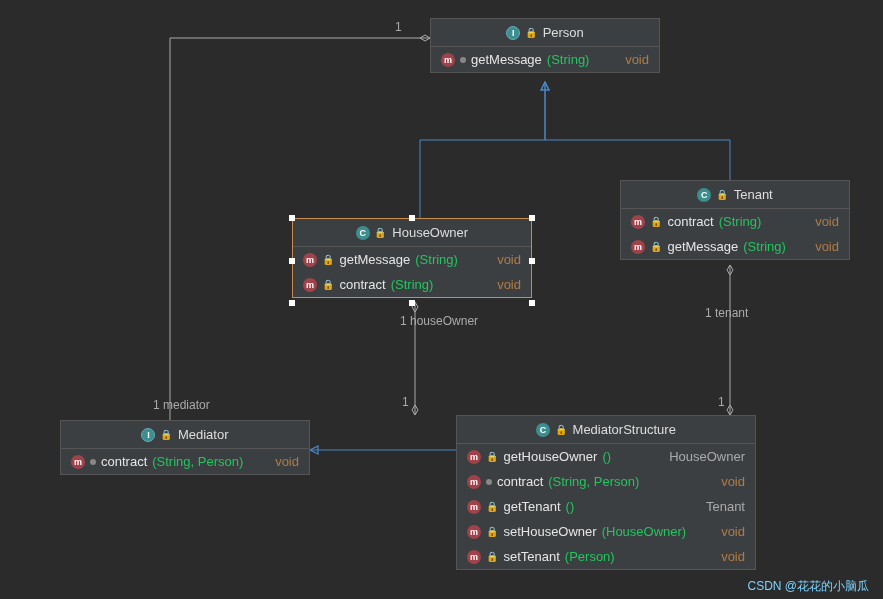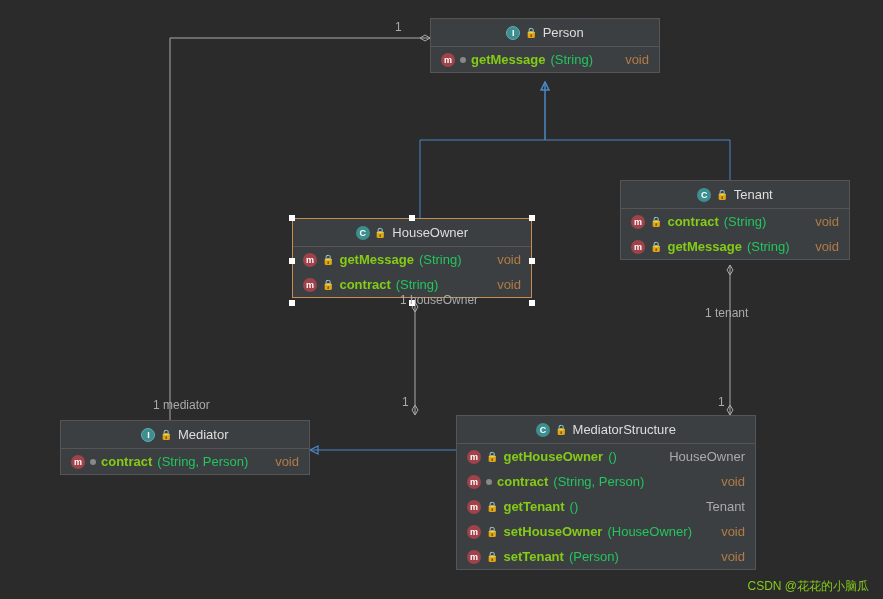--- a/index.html
+++ b/index.html
@@ -27,34 +27,34 @@
     padding: 6px 8px;
     border-bottom: 1px solid #555;
     color: #ddd;
   }
   .row {
     display: flex;
     align-items: center;
     gap: 5px;
     padding: 5px 10px;
   }
-  .mname { color: #84cc16; font-weight: bold; }
+  .mname { color: #e5e5e5; }
   .params { color: #22c55e; }
   .ret { color: #b27b45; margin-left: auto; padding-left: 12px; text-align: right; }
   .ret.ty { color: #aaa; }
   .ic { width: 14px; height: 14px; border-radius: 50%; display: flex; align-items: center; justify-content: center; font-size: 9px; font-weight: bold; }
   .ic-c { background: #3d8f8f; color: #fff; }
   .ic-i { background: #3d8f8f; color: #fff; border: 1px solid #6ab; }
   .ic-m { background: #a0424a; color: #fff; }
   .lock { color: #6a8759; font-size: 10px; }
   .dot { width: 6px; height: 6px; border-radius: 50%; background: #888; }
   svg.conn { position: absolute; top: 0; left: 0; width: 883px; height: 599px; pointer-events: none; }
   .lbl { position: absolute; color: #aaa; font-size: 12px; }
   .handle { position: absolute; width: 6px; height: 6px; background: #fff; }
-  .watermark { position: absolute; bottom: 4px; right: 14px; color: #84cc16; font-size: 12px; }
+  .watermark { position: absolute; bottom: 4px; right: 14px; color: #7dd3fc; font-size: 12px; }
 </style>
 </head>
 <body>
 
 <svg class="conn">
   <defs>
     <marker id="tri" markerWidth="12" markerHeight="12" refX="10" refY="6" orient="auto">
       <path d="M2,2 L10,6 L2,10 Z" fill="none" stroke="#4a88c7" stroke-width="1.2"></path>
     </marker>
     <marker id="diam" markerWidth="14" markerHeight="14" refX="2" refY="6" orient="auto">
@@ -198,19 +198,19 @@
   <div class="row">
     <span class="ic ic-m">m</span>
     <span class="lock">🔒</span>
     <span class="mname">setTenant</span>
     <span class="params">(Person)</span>
     <span class="ret">void</span>
   </div>
 </div>
 
 <span class="lbl" style="left:395px; top:20px;">1</span>
-<span class="lbl" style="left:400px; top:293px;text-align:right;">1 houseOwner</span>
+<span class="lbl" style="left:400px; top:314px;text-align:right;">1 houseOwner</span>
 <span class="lbl" style="left:402px; top:395px;">1</span>
 <span class="lbl" style="left:705px; top:270px;margin-top:36px;">1 tenant</span>
 <span class="lbl" style="left:718px; top:395px;">1</span>
 <span class="lbl" style="left:153px; top:398px;">1 mediator</span>
 
 <span class="watermark">CSDN @花花的小脑瓜</span>
 
 </body></html>

